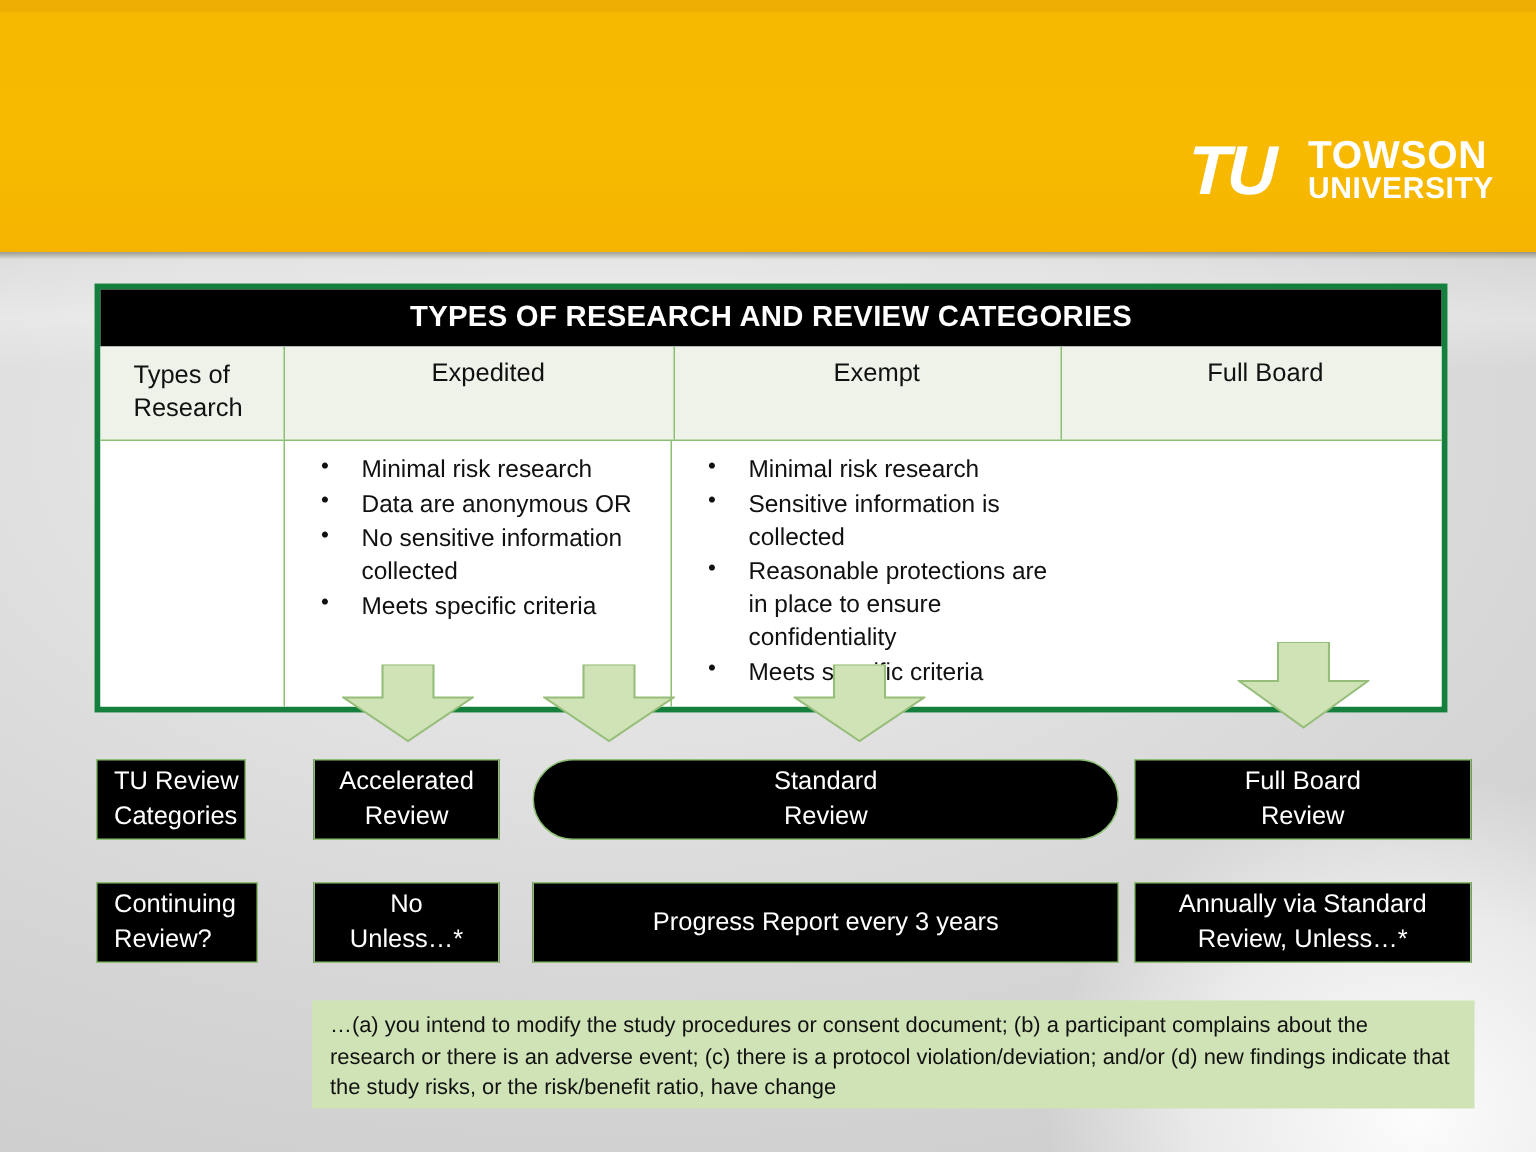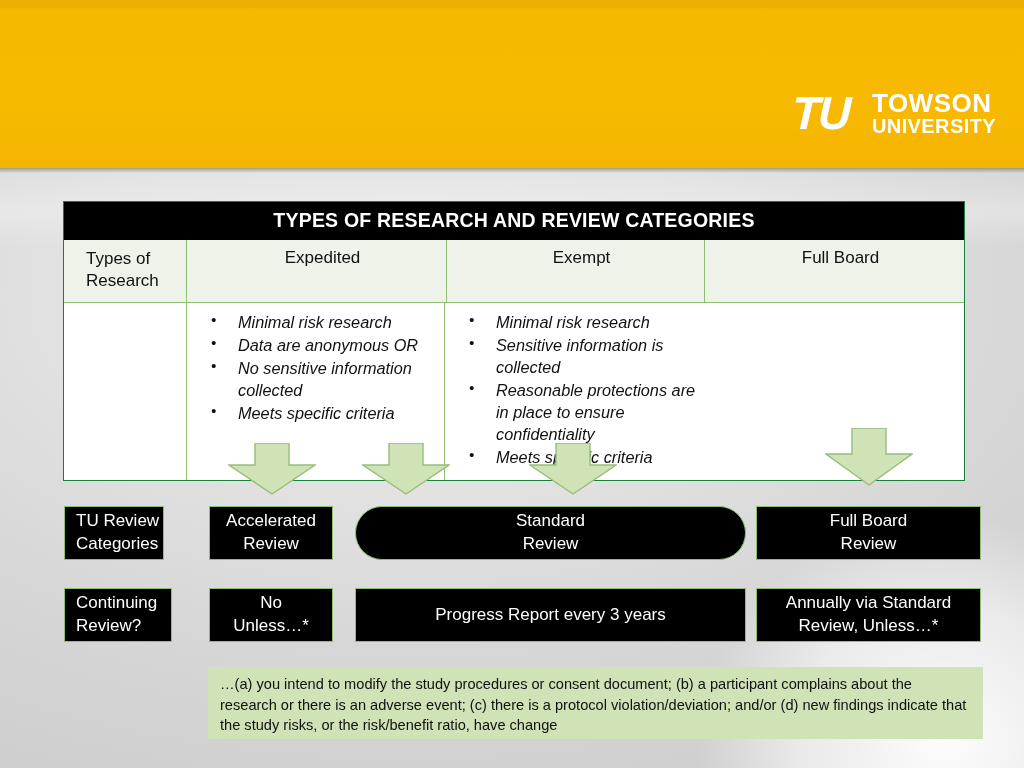--- a/index.html
+++ b/index.html
@@ -53,43 +53,43 @@
   #logo-words { display: flex; flex-direction: column; line-height: 1.0; margin-left: 12px; }
   #logo-words .l1 {
     font-weight: bold; font-size: 26px; color: #ffffff; letter-spacing: .5px;
   }
   #logo-words .l2 {
     font-weight: bold; font-size: 20px; color: #ffffff; letter-spacing: .4px;
   }
 
   
   #matrix {
-    position: absolute; left: 63px; top: 201px; width: 902px;
-    border: 1px solid #15803d;
+    position: absolute; left: 63px; top: 189px; width: 902px;
+    border: 4px solid #15803d;
     background: #ffffff;
   }
   #matrix-title {
     background: #000000; color: #ffffff;
     font-size: 19.5px; font-weight: bold; letter-spacing: .2px;
     text-align: center; padding: 7px 0 8px;
   }
   .mrow { display: flex; }
   #head-row { background: #eef2e9; border-bottom: 1px solid #8cbf72; }
   #head-row .mcell { padding: 8px 10px 10px 22px; font-size: 17px; color: #111; }
   .mcell { border-right: 1px solid #8cbf72; }
   .mcell:last-child { border-right: none; }
   .c0 { width: 123px; flex: 0 0 123px; }
   .c1 { width: 258px; flex: 0 0 258px; }
   .c2 { width: 260px; flex: 0 0 260px; }
   .c3 { width: 259px; flex: 0 0 259px; }
   #head-row .c0 { text-align: left; line-height: 1.28; }
   #head-row .c1, #head-row .c2, #head-row .c3 { text-align: center; }
 
   #body-row { background: #ffffff; min-height: 174px; }
-  #body-row .mcell { padding: 8px 6px 10px 6px; font-style: italic; }
+  #body-row .mcell { padding: 8px 6px 10px 6px; }
   .blist { list-style: none; }
   .blist li {
     position: relative;
     font-size: 16.3px; line-height: 1.36; color: #111;
     padding-left: 45px; margin-bottom: 1px;
   }
   .blist li::before {
     content: "\2022";
     position: absolute; left: 18px; top: -1px;
     font-size: 15px; color: #111;

